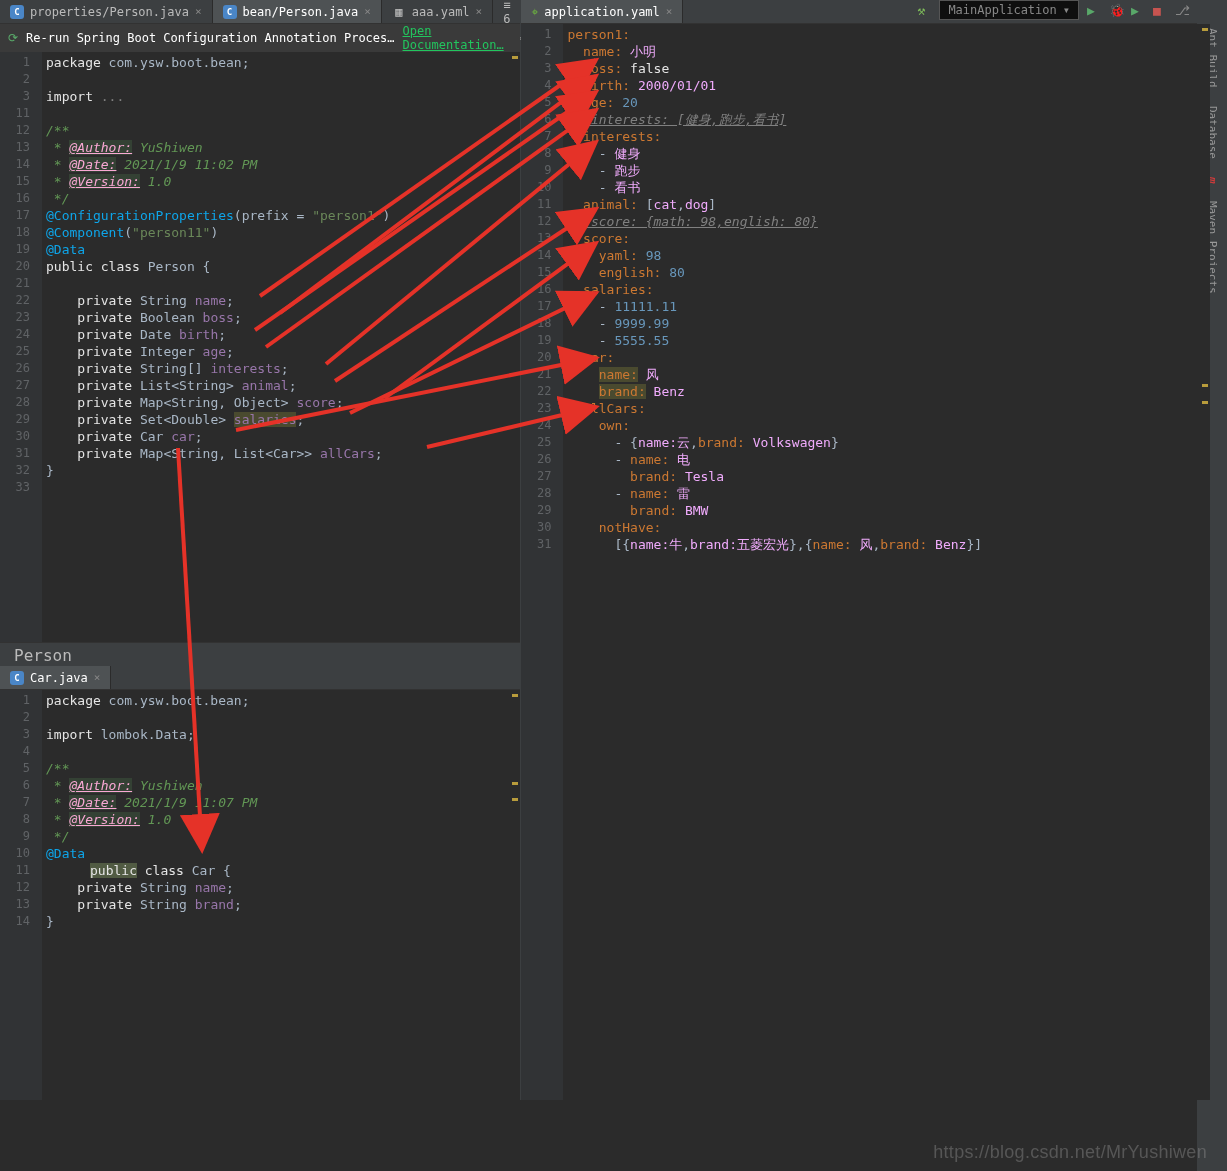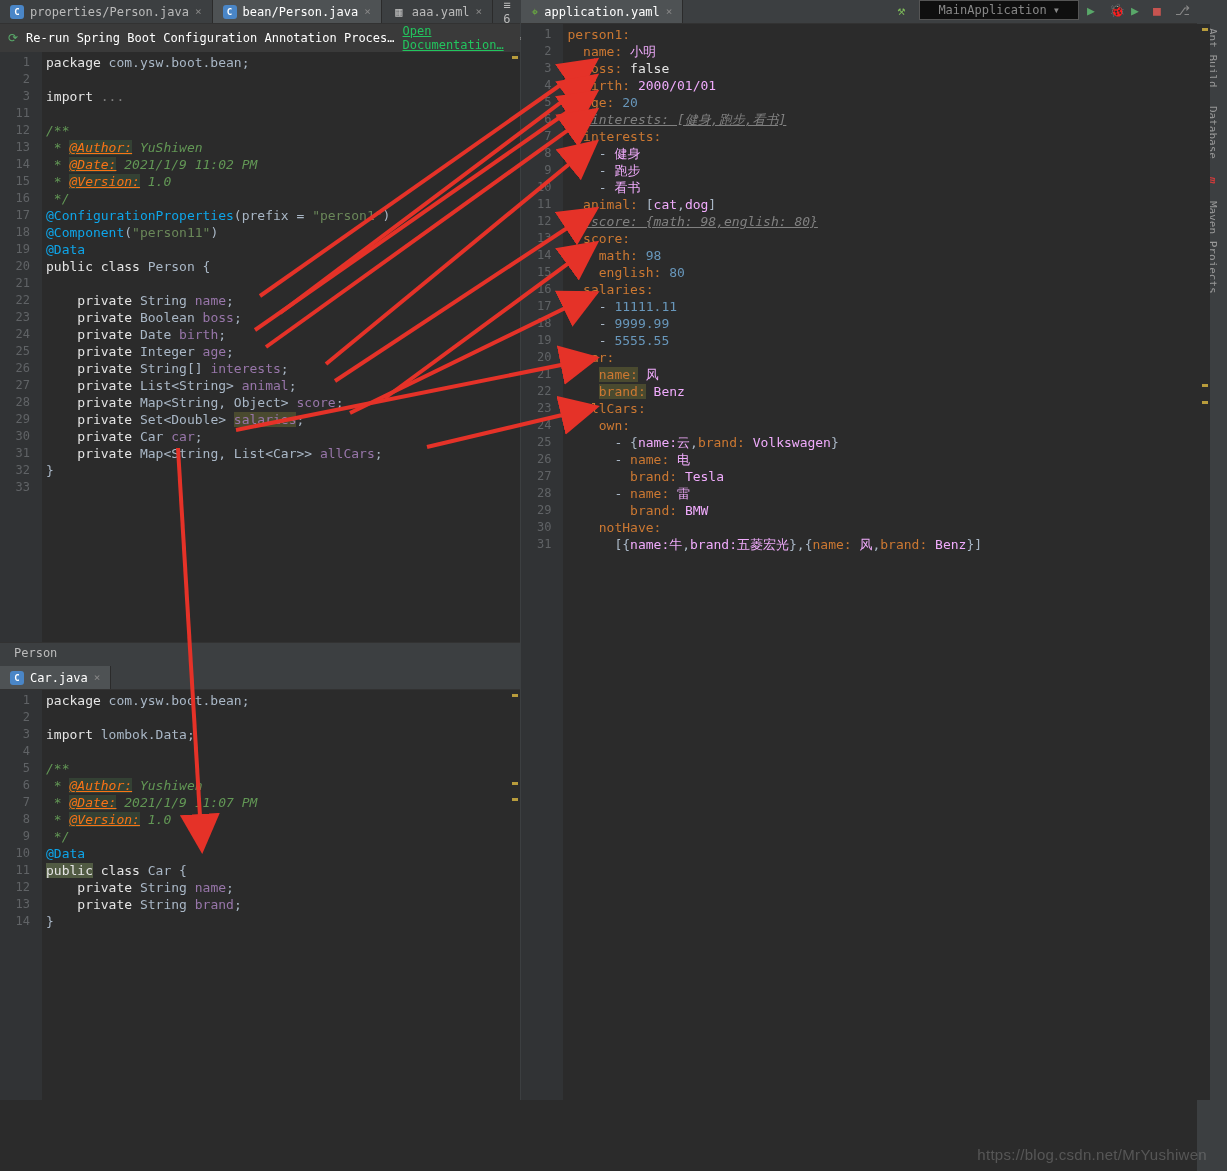--- a/index.html
+++ b/index.html
@@ -3,53 +3,53 @@
 <meta charset="utf-8">
 <style>
 * { margin:0; padding:0; box-sizing:border-box; }
 body { background:#2b2b2b; color:#a9b7c6; font-family:Menlo,Consolas,monospace; font-size:13px; width:1227px; height:1171px; overflow:hidden; position:relative;}
 .root { display:flex; width:1210px; height:1100px; }
 .col-left { flex:0 0 520px; display:flex; flex-direction:column; border-right:1px solid #3c3f41;}
 .col-right { flex:1; display:flex; flex-direction:column; }
 .right-tool { position:absolute; right:0; top:0; width:30px; height:1171px; background:#3c3f41; display:flex; flex-direction:column; align-items:center; gap:6px; padding-top:22px; color:#999; font-size:11px;}
 .right-tool .vt { writing-mode:vertical-rl; margin:6px 0;}
 .toolbar { position:absolute; top:-1px; right:30px; height:22px; display:flex; align-items:center; gap:8px; padding-right:8px; color:#888;}
-.toolbar .runcfg { background:#0f0f0f; border:1px solid #555; padding:0 18px; font-size:12px; display:flex; align-items:center; gap:6px; height:20px;}
+.toolbar .runcfg { background:#0f0f0f; border:1px solid #555; padding:0 8px; font-size:12px; display:flex; align-items:center; gap:6px; height:20px;}
 .tb-ic { width:14px; height:14px; display:inline-block;}
 .tabs { display:flex; background:#3c3f41; height:24px; align-items:stretch; border-bottom:1px solid #323232;}
 .tab { display:flex; align-items:center; padding:0 10px; gap:6px; border-right:1px solid #2b2b2b; font-size:12px; color:#bbbbbb;}
 .tab.active { background:#4e5254; color:#fff;}
 .tab .close { color:#888; font-size:11px;}
 .j-icon { width:14px; height:14px; border-radius:3px; display:inline-flex; align-items:center; justify-content:center; font-size:9px; font-weight:bold;}
 .j-java { background:#4a86c7; color:#fff;}
 .j-yaml { width:14px; height:14px; display:inline-flex; align-items:center; justify-content:center;}
 .banner { background:#3a3a3a; display:flex; align-items:center; padding:3px 8px; gap:8px; height:28px; font-size:12px;}
 .banner .link { color:#22c55e; text-decoration:underline;}
 .banner .gear { color:#888;}
 .editor { flex:1; display:flex; background:#2b2b2b; overflow:hidden; position:relative;}
 .gutter { background:#313335; color:#606366; text-align:right; padding:2px 12px 2px 4px; user-select:none; line-height:17px; font-size:12px; min-width:42px;}
 .gutter div { height:17px;}
 .code { padding:2px 4px; line-height:17px; white-space:pre; font-size:13px; flex:1;}
-.crumb { background:#3c3f41; border-top:1px solid #323232; padding:3px 14px; font-size:12px; color:#bbb; height:24px;}
+.crumb { background:#3c3f41; border-top:1px solid #323232; padding:3px 14px; font-size:16px; color:#bbb; height:24px;}
 .kw { color:#e5e5e5;}
 .str { color:#6a8759;}
 .ann { color:#0ea5e9;}
 .cmt { color:#808080;}
 .doc { color:#629755; font-style:italic;}
-.doctag { color:#f97316; text-decoration:underline; background:#344134; font-style:italic;text-align:right;}
+.doctag { color:#f9a8d4; text-decoration:underline; background:#344134; font-style:italic;text-align:right;}
 .num { color:#6897bb;}
 .fld { color:#9876aa;}
 .yk { color:#cc7832;}
 .ys { color:#f0abfc;}
 .yc { color:#808080; font-style:italic;text-decoration:underline;}
 .hl { background:#4a4a2f;}
-.hl2 { background:#515b43;}
+.hl2 { background:#515b43;margin-left:44px;}
 .mark-yel { position:absolute; right:2px; width:6px; height:3px; background:#b89c3c;}
 .overlay-svg { position:absolute; top:0; left:0; pointer-events:none; z-index:5;}
-.watermark { position:absolute; right:20px; bottom:8px; color:#8a8a8a; font-size:15px; opacity:.45; font-family:Arial,sans-serif; letter-spacing:.3px;}
+.watermark { position:absolute; right:20px; bottom:8px; color:#8a8a8a; font-size:18px; opacity:.45; font-family:Arial,sans-serif; letter-spacing:.3px;}
 </style>
 </head>
 <body>
 
 <div class="toolbar">
   <span class="tb-ic" style="color:#7fbf5a">⚒</span>
   <span class="runcfg">
     <span>MainApplication</span>
     <span>▾</span>
   </span>
@@ -254,21 +254,21 @@
   <span class="yk">birth:</span> <span class="ys">2000/01/01</span>
   <span class="yk">age:</span> <span class="num">20</span>
 <span class="yc">#  interests: [健身,跑步,看书]</span>
   <span class="yk">interests:</span>
     - <span class="ys">健身</span>
     - <span class="ys">跑步</span>
     - <span class="ys">看书</span>
   <span class="yk">animal:</span> [<span class="ys">cat</span>,<span class="ys">dog</span>]
 <span class="yc">#  score: {math: 98,english: 80}</span>
   <span class="yk">score:</span>
-    <span class="yk">math:</span> <span class="num">98</span>
+    <span class="yk">yaml:</span> <span class="num">98</span>
     <span class="yk">english:</span> <span class="num">80</span>
   <span class="yk">salaries:</span>
     - <span class="num">11111.11</span>
     - <span class="num">9999.99</span>
     - <span class="num">5555.55</span>
   <span class="yk">car:</span>
     <span class="yk hl">name:</span> <span class="ys">风</span>
     <span class="yk hl">brand:</span> <span class="ys">Benz</span>
   <span class="yk">allCars:</span>
     <span class="yk">own:</span>

